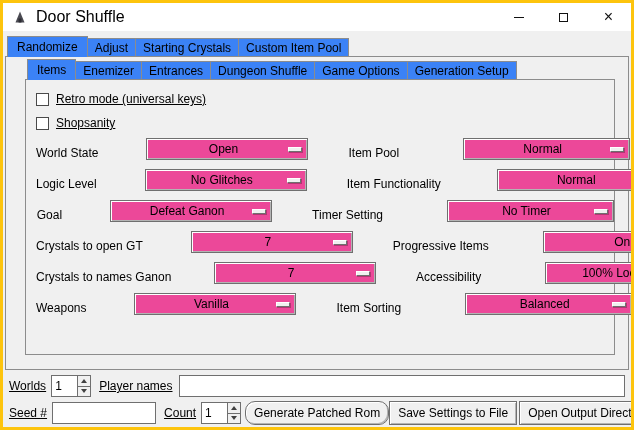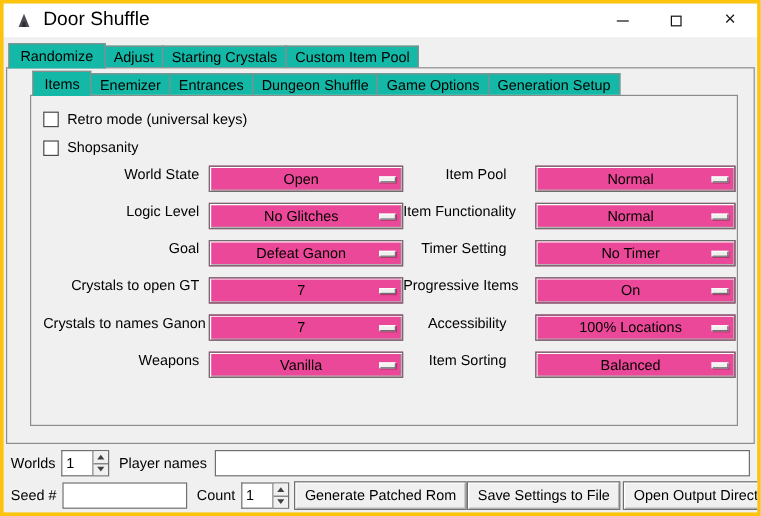--- a/index.html
+++ b/index.html
@@ -15,31 +15,31 @@
   .title-text { margin-left:8px; font-size:16px; }
   .win-controls { margin-left:auto; align-self:stretch; display:flex; }
   .win-btn { width:45px; display:flex; align-items:center; justify-content:center; }
   .glyph-min { width:10px; height:1px; background:#111; }
   .glyph-max { width:9px; height:9px; border:1px solid #111; }
   .glyph-close { font-size:16px; line-height:1; color:#111; }
   
   .tabs { position:absolute; display:flex; align-items:flex-end; z-index:3; }
   .outer-tabs { top:32px; left:4px; height:21px; }
   .inner-tabs { top:55px; left:24px; height:21px; }
-  .tab { background:#14b8a6; border:1px solid #8c8c8c; border-bottom:none; height:18px; padding:0 7px; display:flex; align-items:center; margin-right:-1px; white-space:nowrap; }
+  .tab { background:#3b82f6; border:1px solid #8c8c8c; border-bottom:none; height:18px; padding:0 7px; display:flex; align-items:center; margin-right:-1px; white-space:nowrap; }
   .tab.selected { height:21px; margin-bottom:-1px; padding:0 9px; z-index:4; position:relative; }
   .pane { position:absolute; background:#f0f0f0; border:1px solid #8c8c8c; }
   .outer-pane { top:53px; left:2px; width:624px; height:314px; z-index:1; }
   .inner-pane { top:76px; left:22px; width:590px; height:276px; z-index:2; padding:8px 0 0 10px; }
   
   .check-row { display:flex; align-items:center; height:22px; margin-bottom:2px; }
   .checkbox { width:13px; height:13px; background:#fff; border:1px solid #4a4a4a; margin-right:7px; flex:none; }
   
   .settings { margin-top:4px; }
-  .setting-row { display:flex; align-items:flex-start; height:22px; margin-bottom:9px; }
+  .setting-row { display:flex; align-items:flex-end; height:22px; margin-bottom:9px;gap:40px; }
   .lbl-left  { width:138px; text-align:right; padding-right:8px; white-space:nowrap; }
   .lbl-right { width:110px; text-align:right; padding-right:24px; white-space:nowrap; }
   .dropdown { position:relative; width:162px; height:22px; flex:none; background:#ec4899;
     border:1px solid #6f6f6f; box-shadow: inset 1px 1px 0 #fff, inset -1px -1px 0 #b4b4b4;
     display:flex; align-items:center; justify-content:center; }
   .dropdown.right { width:167px; }
   .dd-text { padding-right:8px; white-space:nowrap; }
   .dd-ind { position:absolute; right:5px; top:8px; width:14px; height:5px; background:#f0f0f0;
     border:1px solid; border-color:#fff #6f6f6f #6f6f6f #fff; box-shadow:1px 1px 0 rgba(0,0,0,.25); }
   
@@ -51,23 +51,23 @@
   .entry-seed { width:104px; margin-left:5px; }
   .spinbox { display:flex; height:22px; margin-left:5px; flex:none; }
   .spin-entry { width:26px; height:22px; background:#fff; border:1px solid #6f6f6f; border-right:none; font:12px "Liberation Sans",sans-serif; padding:0 3px; outline:none; }
   .spin-btns { width:14px; display:flex; flex-direction:column; border:1px solid #6f6f6f; }
   .spin-btn { flex:1; display:flex; align-items:center; justify-content:center; background:#f0f0f0; }
   .spin-btn + .spin-btn { border-top:1px solid #6f6f6f; }
   .arr-up { width:0; height:0; border-left:3px solid transparent; border-right:3px solid transparent; border-bottom:4px solid #404040; }
   .arr-down { width:0; height:0; border-left:3px solid transparent; border-right:3px solid transparent; border-top:4px solid #404040; }
   .btn { height:24px; background:#f0f0f0; border:1px solid #6f6f6f; box-shadow: inset 1px 1px 0 #fff, inset -1px -1px 0 #b4b4b4;
     font:12px "Liberation Sans",sans-serif; padding:0 8px; display:flex; align-items:center; white-space:nowrap; }
-  .ml4 { margin-left:4px; } .ml8 { margin-left:8px; } .ml2 { margin-left:2px; }
+  .ml4 { margin-left:4px;border-radius:10px; } .ml8 { margin-left:8px; } .ml2 { margin-left:2px; }
   .spacer { flex:1; min-width:0; }
-  .lbl { white-space:nowrap; }
+  .lbl { white-space:nowrap;text-decoration:underline; }
 </style>
 </head>
 <body>
 
 <div class="window">
 
   <div class="titlebar">
     <span class="app-icon">
       <svg width="16" height="16" viewBox="0 0 16 16">
           <path d="M3.5 13.5 L8 2.5 L12.5 13.5 Z" fill="#4a4a52"></path>

